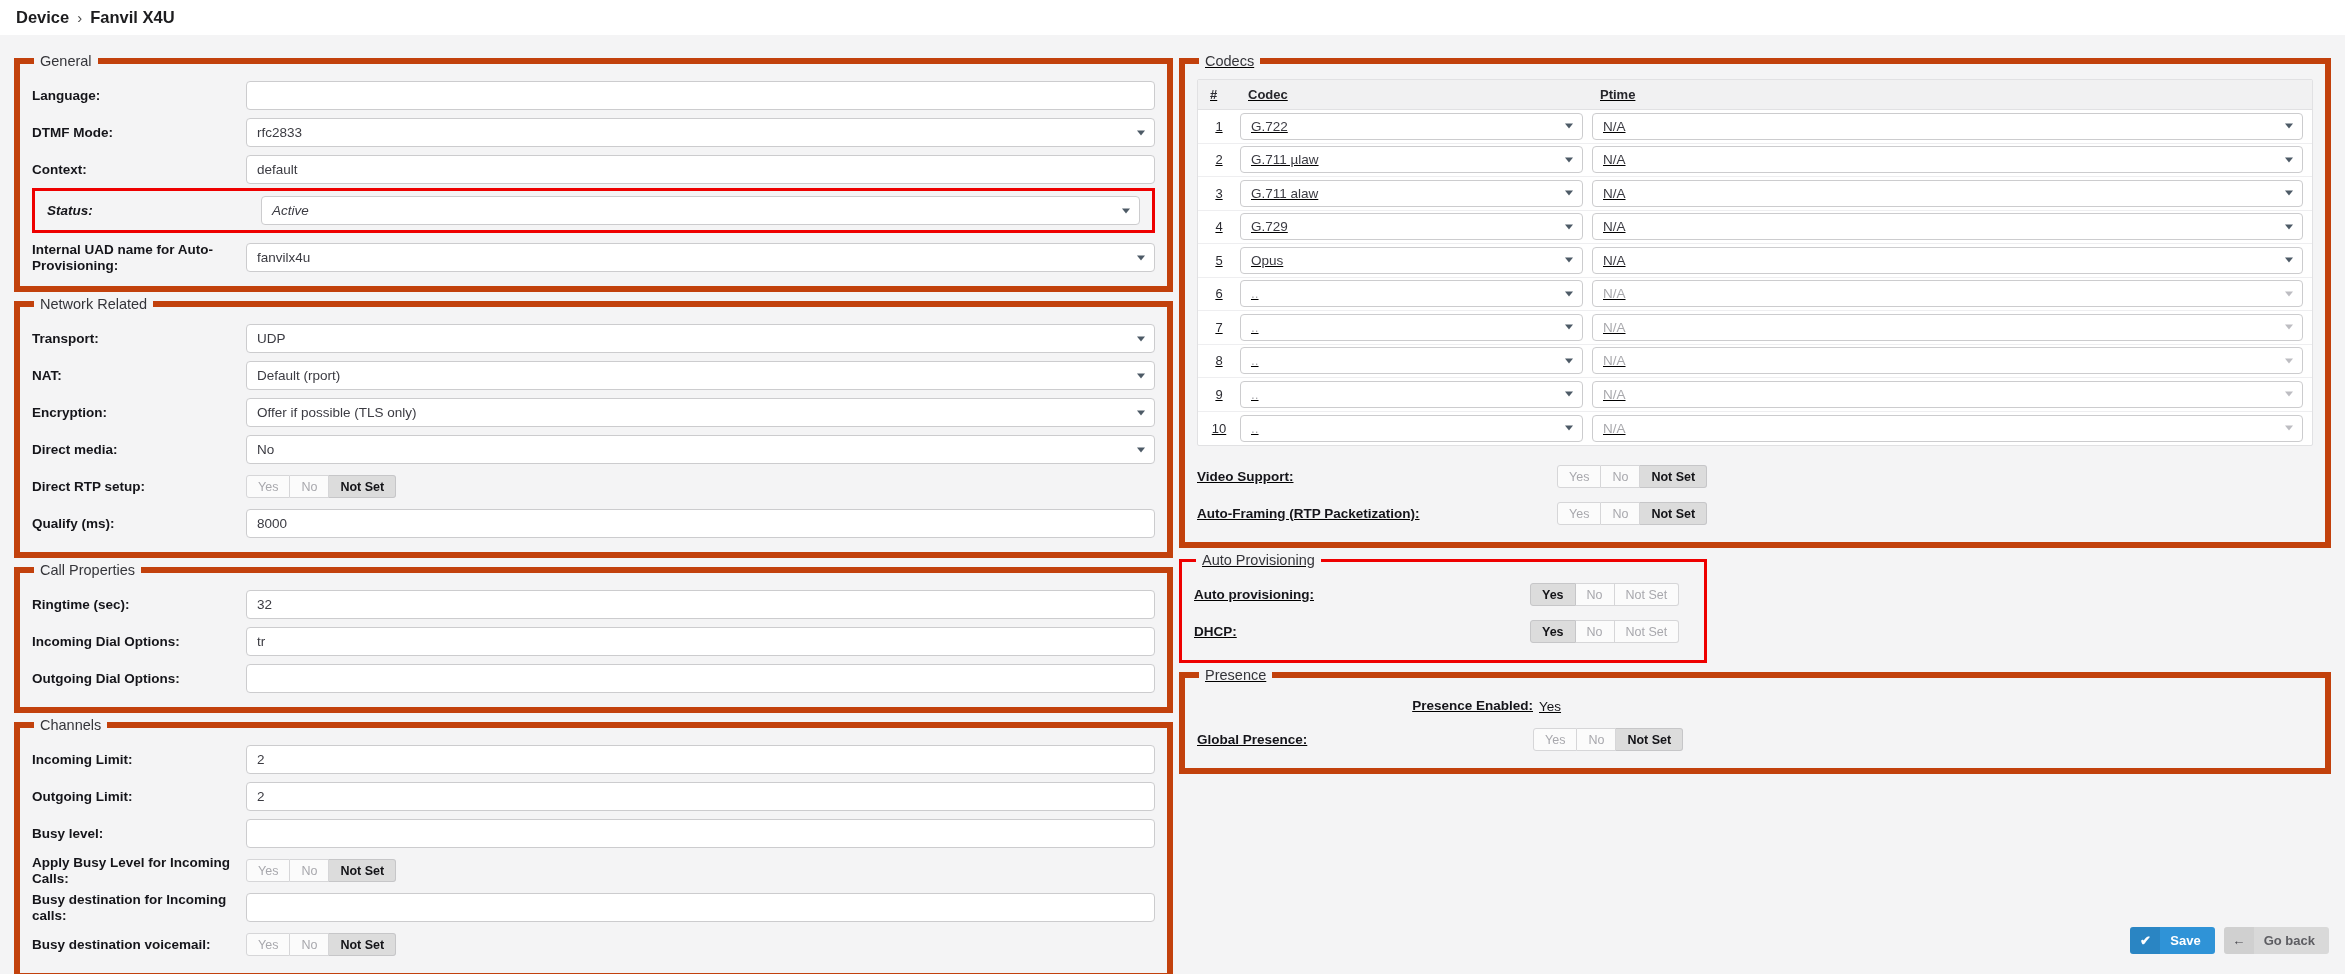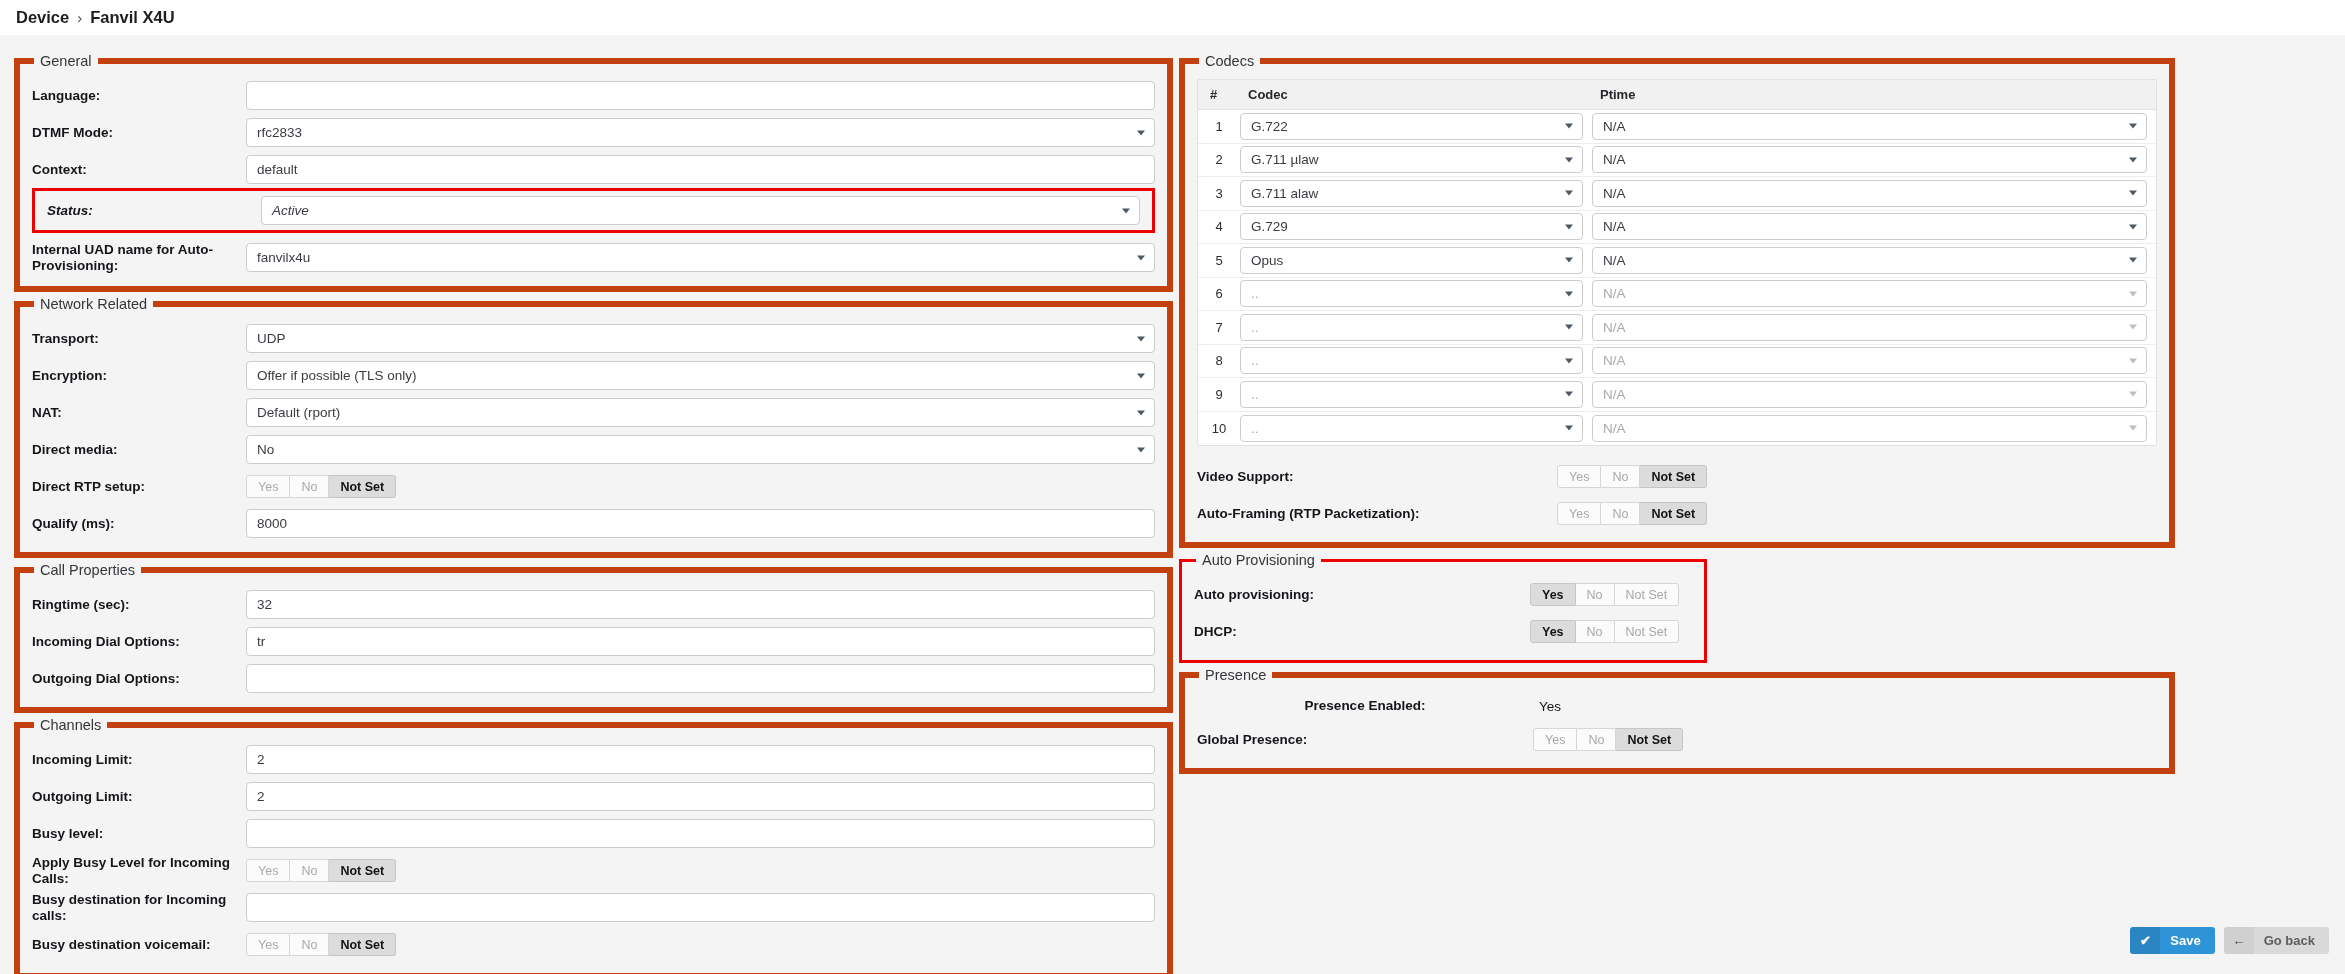--- a/index.html
+++ b/index.html
@@ -29,21 +29,21 @@
 
   
   .page {
     position: absolute; top: 35px; left: 0;
     width: 2345px; height: 939px;
     background: #f4f4f5;
   }
 
   
   .col-left  { position: absolute; left: 14px;   top: 18px; width: 1159px; }
-  .col-right { position: absolute; left: 1179px; top: 18px; width: 996px; }
+  .col-right { position: absolute; left: 1179px; top: 18px; width: 1152px; text-decoration: underline; }
 
   
   fieldset.panel {
     margin: 0 0 4px 0;
     border: 6px solid #c2410c;
     background: #f4f4f5;
     padding: 8px 12px 10px 12px;
     position: relative;
   }
   fieldset.panel > legend {
@@ -242,34 +242,34 @@
         <div class="lbl">Transport:</div>
         <div class="fld">
           <div class="selectbox">
             <span>UDP</span>
             <span class="caret"></span>
           </div>
         </div>
       </div>
 
       <div class="frow">
+        <div class="lbl">NAT:</div>
+        <div class="fld">
+          <div class="selectbox">
+            <span>Default (rport)</span>
+            <span class="caret"></span>
+          </div>
+        </div>
+      </div>
+
+      <div class="frow">
         <div class="lbl">Encryption:</div>
         <div class="fld">
           <div class="selectbox">
             <span>Offer if possible (TLS only)</span>
-            <span class="caret"></span>
-          </div>
-        </div>
-      </div>
-
-      <div class="frow">
-        <div class="lbl">NAT:</div>
-        <div class="fld">
-          <div class="selectbox">
-            <span>Default (rport)</span>
             <span class="caret"></span>
           </div>
         </div>
       </div>
 
       <div class="frow">
         <div class="lbl">Direct media:</div>
         <div class="fld">
           <div class="selectbox">
             <span>No</span>
@@ -582,21 +582,21 @@
             <span class="opt">Not Set</span>
           </div>
         </div>
       </div>
     </fieldset>
 
     <fieldset class="panel">
       <legend>Presence</legend>
 
       <div class="frow" style="min-height:30px">
-        <div class="lbl" style="width:336px;flex:0 0 336px;padding-right:0;text-align:center">Presence Enabled:</div>
+        <div class="lbl" style="width:336px;flex:0 0 336px;padding-right:0;text-align:right">Presence Enabled:</div>
         <div class="fld" style="padding-left:6px">
           <span class="statictext">Yes</span>
         </div>
       </div>
 
       <div class="frow">
         <div class="lbl" style="width:336px;flex:0 0 336px">Global Presence:</div>
         <div class="fld">
           <div class="tristate">
             <span class="opt">Yes</span>

